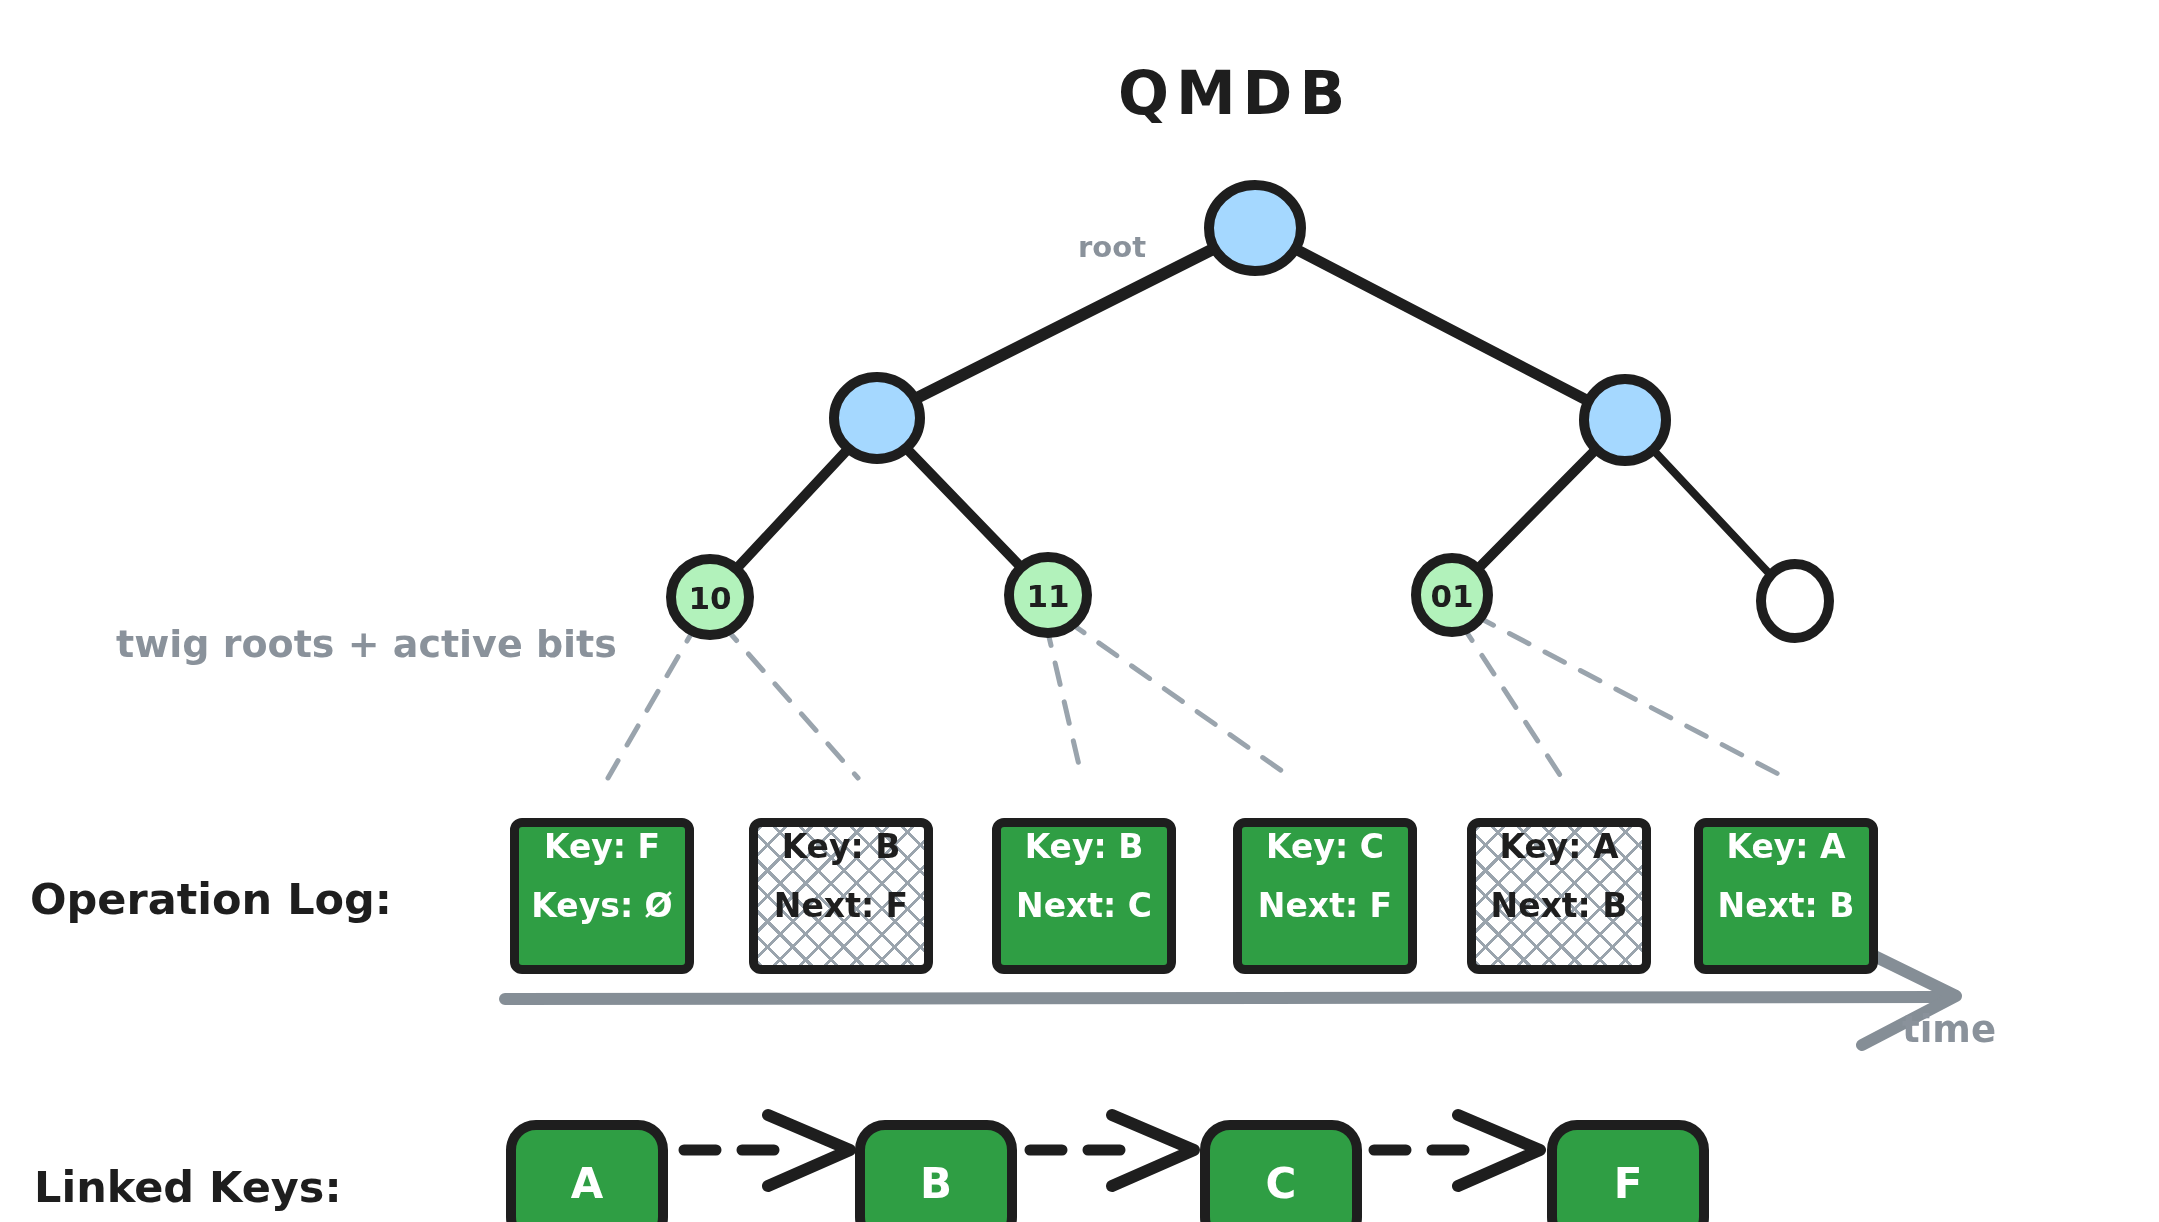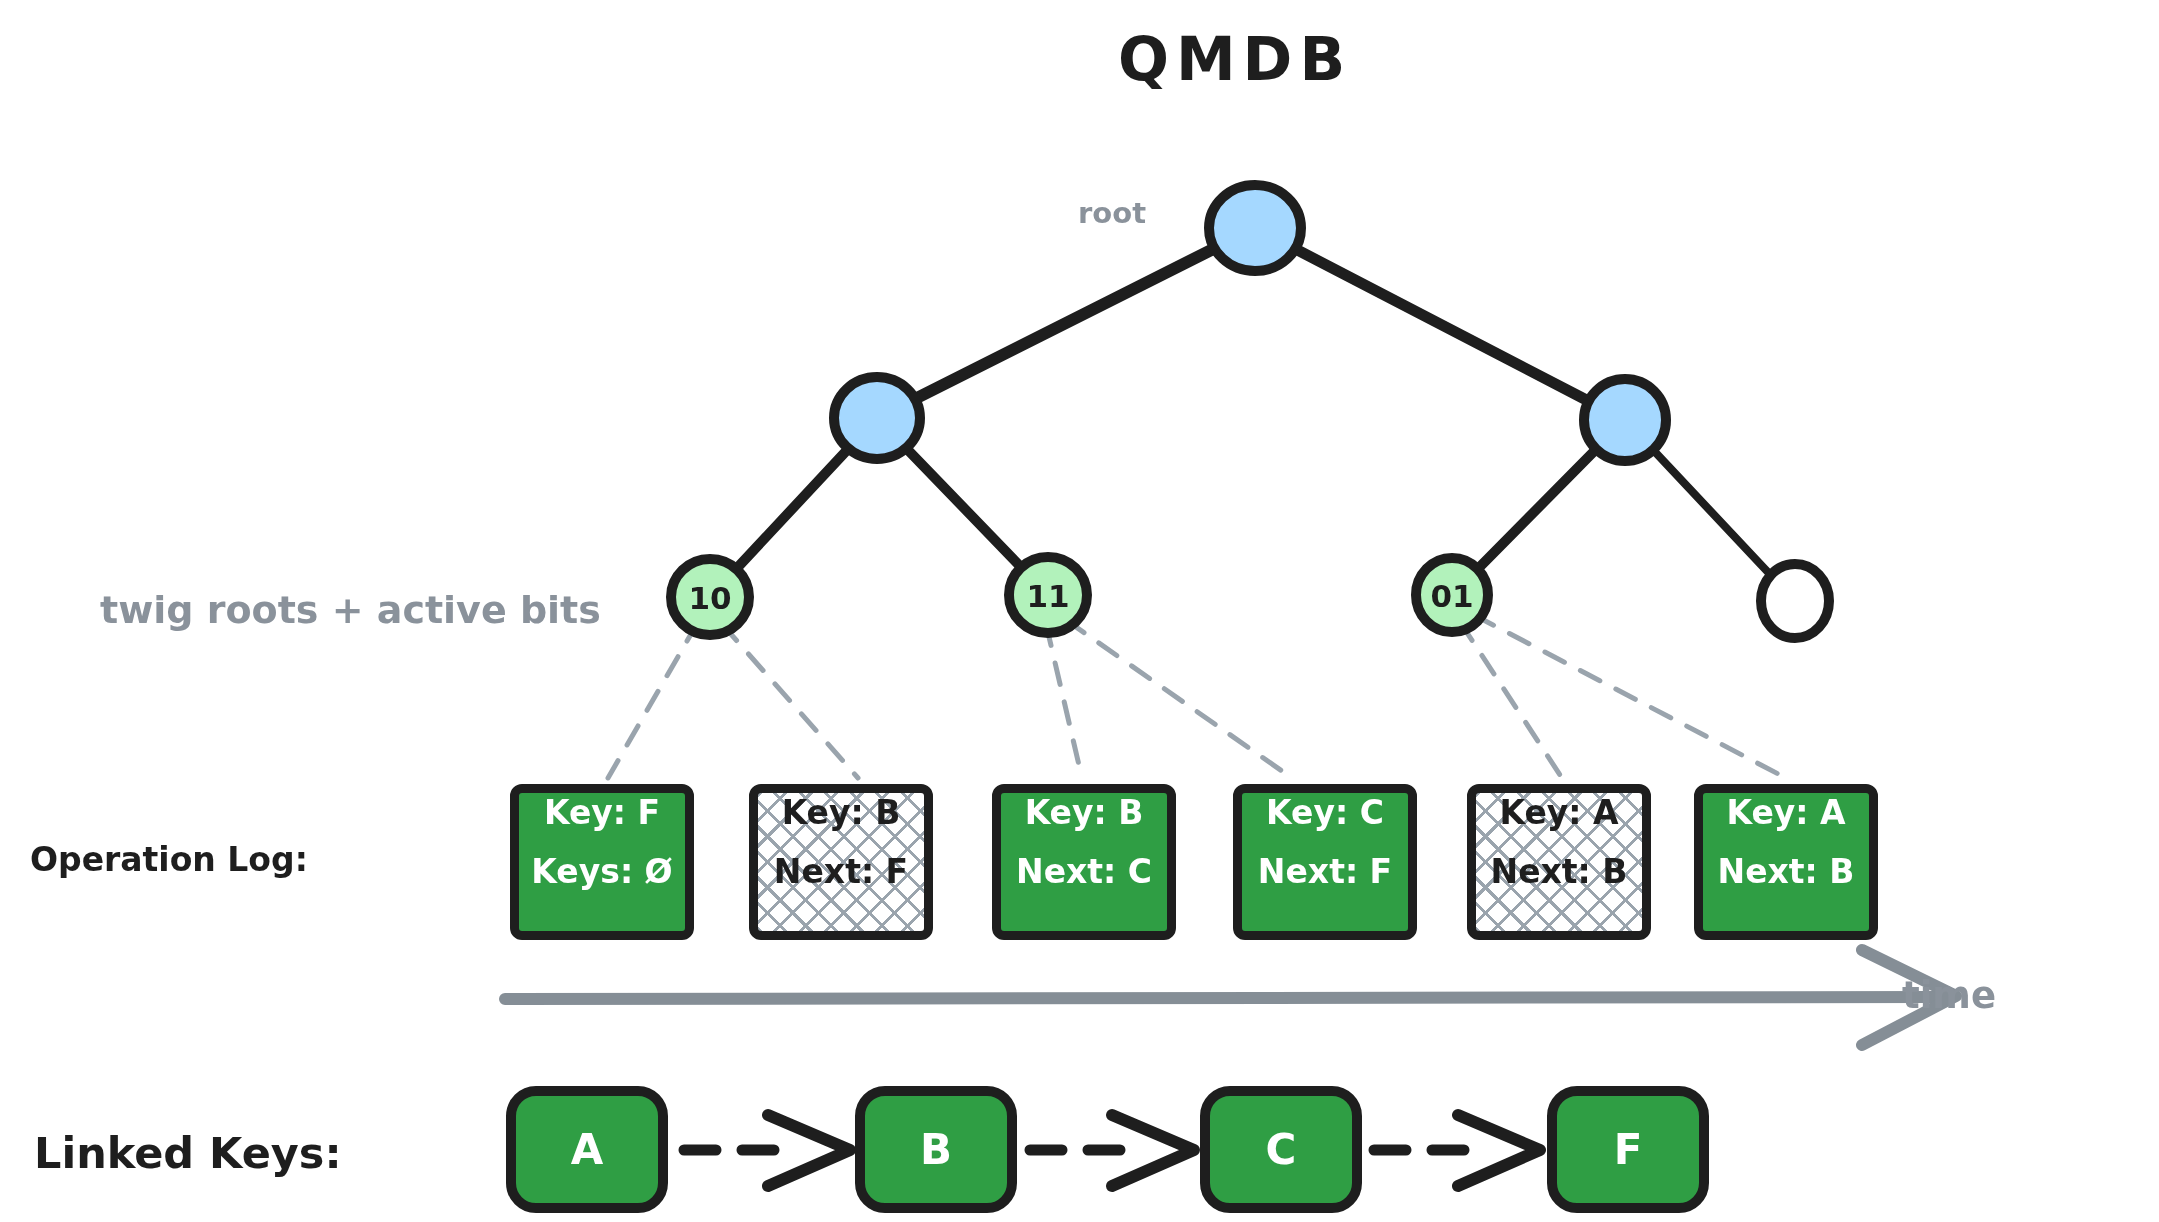--- a/index.html
+++ b/index.html
@@ -4,35 +4,35 @@
 <style>
   html, body { margin: 0; padding: 0; background: #ffffff; }
   .canvas {
     position: relative;
     width: 2159px;
     height: 1222px;
     background: #ffffff;
     font-family: "DejaVu Sans", sans-serif;
     overflow: hidden;
   }
-  .abs { position: absolute; }
+  .abs { position: absolute; margin-top: 34px; }
   svg.layer { position: absolute; left: 0; top: 0; }
 
   .title {
     left: 1020px; top: 24px; width: 430px;
     text-align: center;
     font-size: 60px; font-weight: 700; letter-spacing: 7px;
     color: #1e1e1e;
   }
   .gray-label { color: #8a929b; font-weight: 600; }
   .black-label { color: #1e1e1e; font-weight: 700; }
 
   .root-label { left: 1078px; top: 196px; font-size: 29px; }
-  .twig-label { left: 100px; top: 588px; font-size: 38px; }
-  .oplog-label { left: 30px; top: 840px; font-size: 33px; }
+  .twig-label { left: 116px; top: 588px; font-size: 38px; }
+  .oplog-label { left: 30px; top: 840px; font-size: 43px; }
   .linked-label { left: 34px; top: 1128px; font-size: 43px; }
   .time-label { left: 1902px; top: 974px; font-size: 37px; }
 
   .opbox {
     top: 784px; width: 184px; height: 156px;
     border: 9px solid #1e1e1e; border-radius: 12px;
     box-sizing: border-box;
     display: flex; flex-direction: column;
     align-items: center; justify-content: flex-start; gap: 20px;
     font-size: 33px; font-weight: 700;

